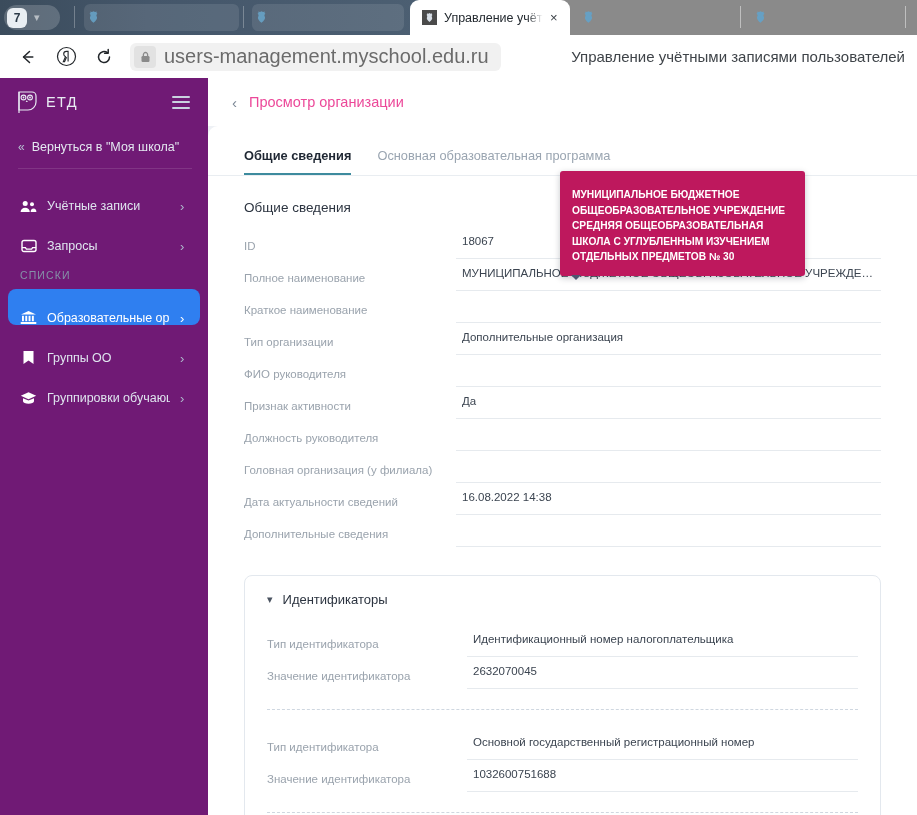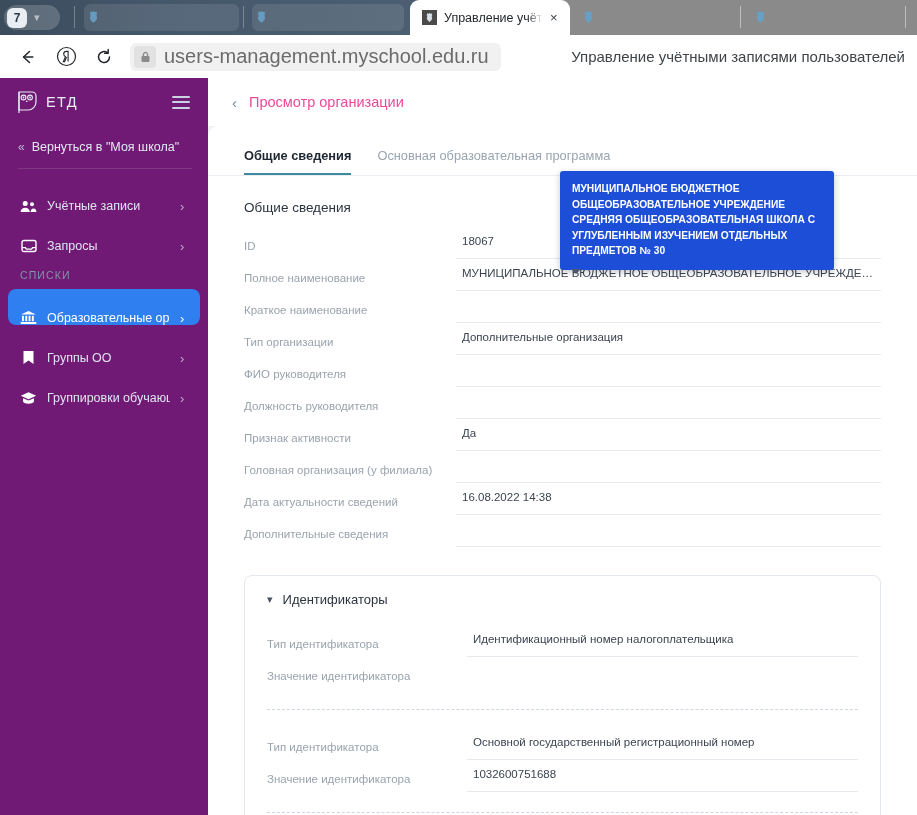--- a/index.html
+++ b/index.html
@@ -273,26 +273,26 @@
     border-bottom: 1px solid #e6eaee;
     font-size: 11.5px; color: #3b4450;
     padding: 8px 2px 6px 6px;
     white-space: nowrap; overflow: hidden; text-overflow: ellipsis;
   }
   .fvalue.empty { color: transparent; }
 
   .tooltip {
     position: absolute;
     left: 352px; top: -5px;
-    width: 274px;
-    background: #1d4ed8;
+    width: 245px;
+    background: #be185d;
     color: #ffffff;
     font-size: 10.2px; font-weight: bold;
     line-height: 1.52;
-    padding: 10px 12px 11px 12px;
+    padding: 16px 12px 11px 12px;
     border-radius: 3px;
     z-index: 30;
     box-shadow: 0 2px 6px rgba(20,28,45,0.25);
   }
   .tooltip:after {
     content: "";
     position: absolute;
     left: 11px; bottom: -4px;
     border-left: 5px solid transparent;
     border-right: 5px solid transparent;
@@ -537,26 +537,26 @@
           </div>
           <div class="frow">
             <div class="flabel">Тип организации</div>
             <div class="fvalue">Дополнительные организация</div>
           </div>
           <div class="frow">
             <div class="flabel">ФИО руководителя</div>
             <div class="fvalue empty"></div>
           </div>
           <div class="frow">
+            <div class="flabel">Признак активности</div>
+            <div class="fvalue">Да</div>
+          </div>
+          <div class="frow">
             <div class="flabel">Должность руководителя</div>
             <div class="fvalue empty"></div>
-          </div>
-          <div class="frow">
-            <div class="flabel">Признак активности</div>
-            <div class="fvalue">Да</div>
           </div>
           <div class="frow">
             <div class="flabel">Головная организация (у филиала)</div>
             <div class="fvalue empty"></div>
           </div>
           <div class="frow">
             <div class="flabel">Дата актуальности сведений</div>
             <div class="fvalue">16.08.2022 14:38</div>
           </div>
           <div class="frow">
@@ -571,20 +571,21 @@
             <span>Идентификаторы</span>
           </div>
 
           <div class="idgroup">
             <div class="frow">
               <div class="flabel">Тип идентификатора</div>
               <div class="fvalue">Идентификационный номер налогоплательщика</div>
             </div>
             <div class="frow">
               <div class="flabel">Значение идентификатора</div>
+              <div class="fvalue">2632070045</div>
             </div>
           </div>
 
           <div class="idsep"></div>
 
           <div class="idgroup">
             <div class="frow">
               <div class="flabel">Тип идентификатора</div>
               <div class="fvalue">Основной государственный регистрационный номер</div>
             </div>

